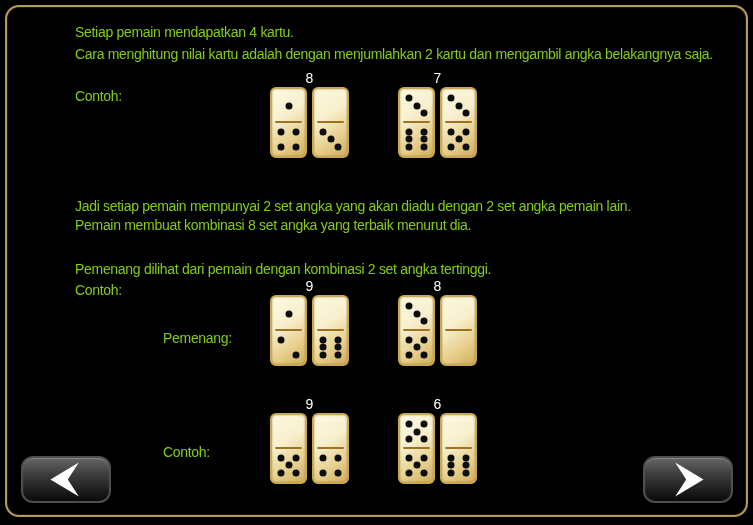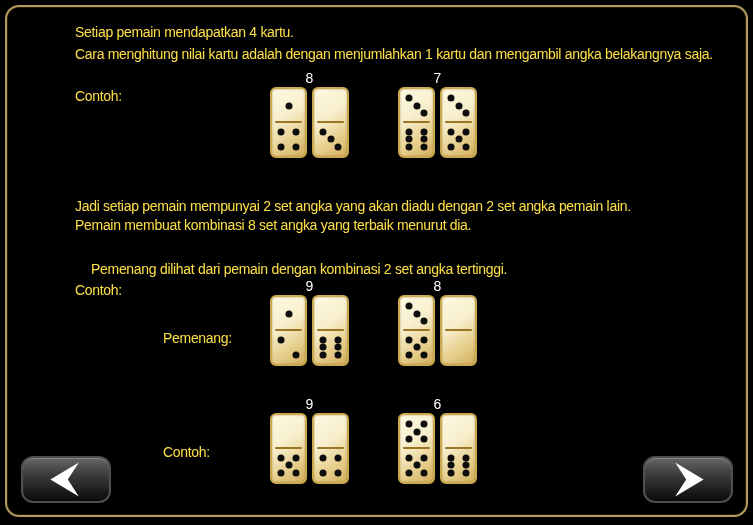--- a/index.html
+++ b/index.html
@@ -17,21 +17,21 @@
   .frame {
     position: absolute;
     left: 5px; top: 5px; right: 5px; bottom: 8px;
     border: 2px solid #b39c5e;
     border-radius: 14px;
     box-shadow: inset 0 0 0 1px rgba(60,45,10,0.6);
     pointer-events: none;
   }
   .txt {
     position: absolute;
-    color: #fde047;
+    color: #84cc16;
     font-size: 14px;
     letter-spacing: -0.3px;
     white-space: nowrap;
     line-height: 16px;
   }
   
   .pair { position: absolute; width: 79px; }
   .pair-label {
     height: 15px; margin-bottom: 1px;
     text-align: center;
@@ -73,25 +73,25 @@
   }
   .nav-btn svg { display: block; width: 100%; height: 100%; }
 </style>
 </head>
 <body>
 
 <div id="stage">
   <div class="frame"></div>
 
   <div class="txt" style="left:75px; top:24px;">Setiap pemain mendapatkan 4 kartu.</div>
-  <div class="txt" style="left:75px; top:46px;">Cara menghitung nilai kartu adalah dengan menjumlahkan 1 kartu dan mengambil angka belakangnya saja.</div>
+  <div class="txt" style="left:75px; top:46px;">Cara menghitung nilai kartu adalah dengan menjumlahkan 2 kartu dan mengambil angka belakangnya saja.</div>
   <div class="txt" style="left:75px; top:88px;">Contoh:</div>
   <div class="txt" style="left:75px; top:198px;">Jadi setiap pemain mempunyai 2 set angka yang akan diadu dengan 2 set angka pemain lain.</div>
   <div class="txt" style="left:75px; top:217px;">Pemain membuat kombinasi 8 set angka yang terbaik menurut dia.</div>
-  <div class="txt" style="left:91px; top:261px;">Pemenang dilihat dari pemain dengan kombinasi 2 set angka tertinggi.</div>
+  <div class="txt" style="left:75px; top:261px;">Pemenang dilihat dari pemain dengan kombinasi 2 set angka tertinggi.</div>
   <div class="txt" style="left:75px; top:282px;">Contoh:</div>
   <div class="txt" style="left:163px; top:330px;text-align:right;">Pemenang:</div>
   <div class="txt" style="left:163px; top:444px;">Contoh:</div>
 
   <div class="pair" style="left:270px; top:71px;">
     <div class="pair-label">8</div>
     <div class="cards">
         <div class="domino">
           <div class="half top">
             <span class="dot" style="left: 50%; top: 50%;"></span>

